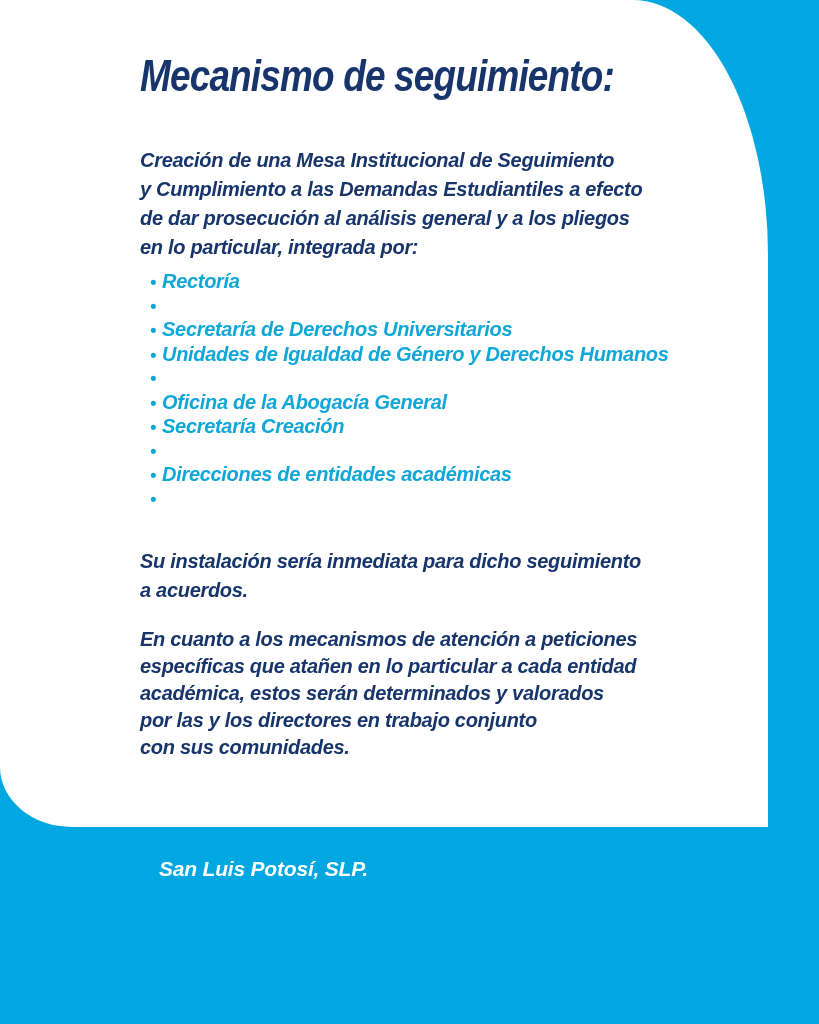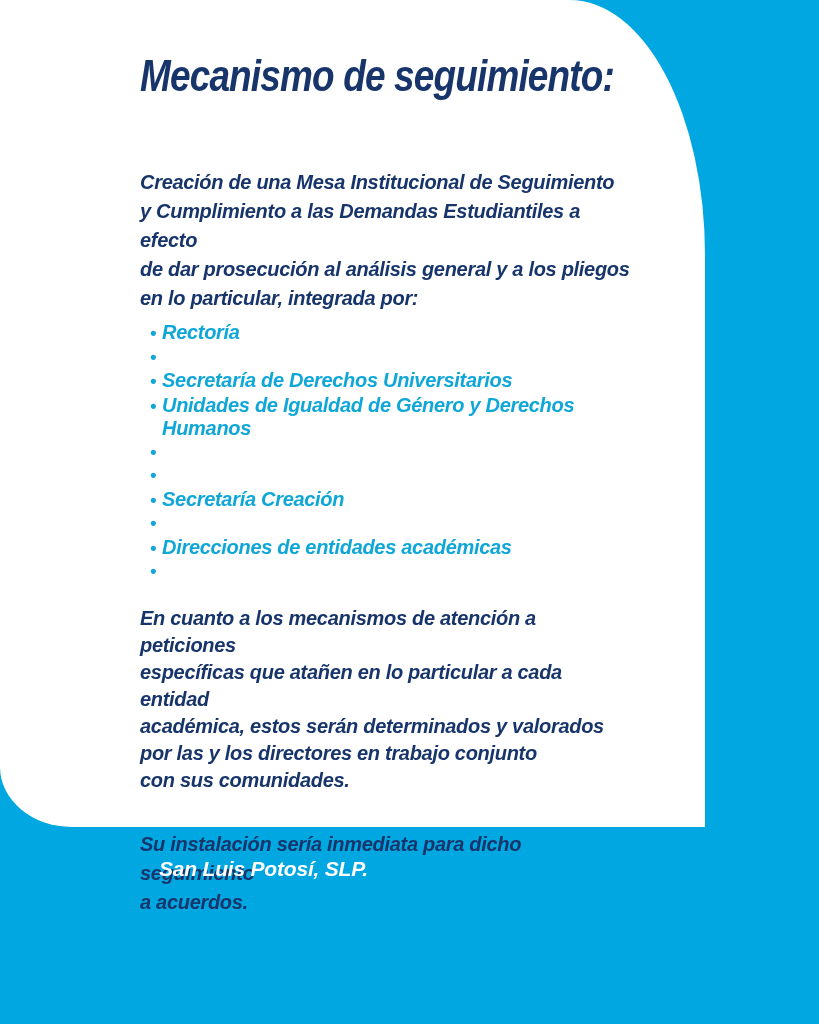--- a/index.html
+++ b/index.html
@@ -13,21 +13,21 @@
     width: 819px;
     height: 1024px;
     background: #00a7e0;
     overflow: hidden;
     margin: 0 auto;
   }
   .card {
     position: absolute;
     top: 0;
     left: 0;
-    width: 705px;
+    width: 768px;
     height: 827px;
     background: #ffffff;
     border-top-right-radius: 135px 255px;
     border-bottom-left-radius: 72px 60px;
     box-sizing: border-box;
     padding: 0 70px 0 140px;
   }
   .title {
     margin: 52px 0 0 0;
     font-size: 44px;
@@ -43,21 +43,21 @@
   .para {
     margin: 0;
     font-weight: 700;
     font-style: italic;
     color: #17356b;
     font-size: 20px;
     line-height: 29px;
     letter-spacing: -0.3px;
     white-space: pre-line;
   }
-  .intro   { margin-top: 68px; }
+  .intro   { margin-top: 46px; }
   .follow  { margin-top: 36px; }
   .closing { margin-top: 21px; line-height: 27px; }
   .org-list {
     list-style: none;
     margin: 8px 0 0 0;
     padding: 0 0 0 10px;
   }
   .org-list li {
     display: flex;
     align-items: baseline;
@@ -112,44 +112,45 @@
         </li>
       <li>
           <span class="bullet">•</span>
           <span>Unidades de Igualdad de Género y Derechos Humanos</span>
         </li>
       <li>
           <span class="bullet">•</span>
         </li>
       <li>
           <span class="bullet">•</span>
+          <span>Oficina de la Abogacía General</span>
         </li>
       <li>
           <span class="bullet">•</span>
           <span>Secretaría Creación</span>
         </li>
       <li>
           <span class="bullet">•</span>
         </li>
       <li>
           <span class="bullet">•</span>
           <span>Direcciones de entidades académicas</span>
         </li>
       <li>
           <span class="bullet">•</span>
         </li>
     </ul>
 
+    <p class="para follow">Su instalación sería inmediata para dicho seguimiento
+a acuerdos.</p>
+
     <p class="para closing">En cuanto a los mecanismos de atención a peticiones
 específicas que atañen en lo particular a cada entidad
 académica, estos serán determinados y valorados
 por las y los directores en trabajo conjunto
 con sus comunidades.</p>
-
-    <p class="para follow">Su instalación sería inmediata para dicho seguimiento
-a acuerdos.</p>
 
   </div>
 
   <div class="footer">
     <div>San Luis Potosí, SLP.</div>
   </div>
 </div>
 
 </body></html>

